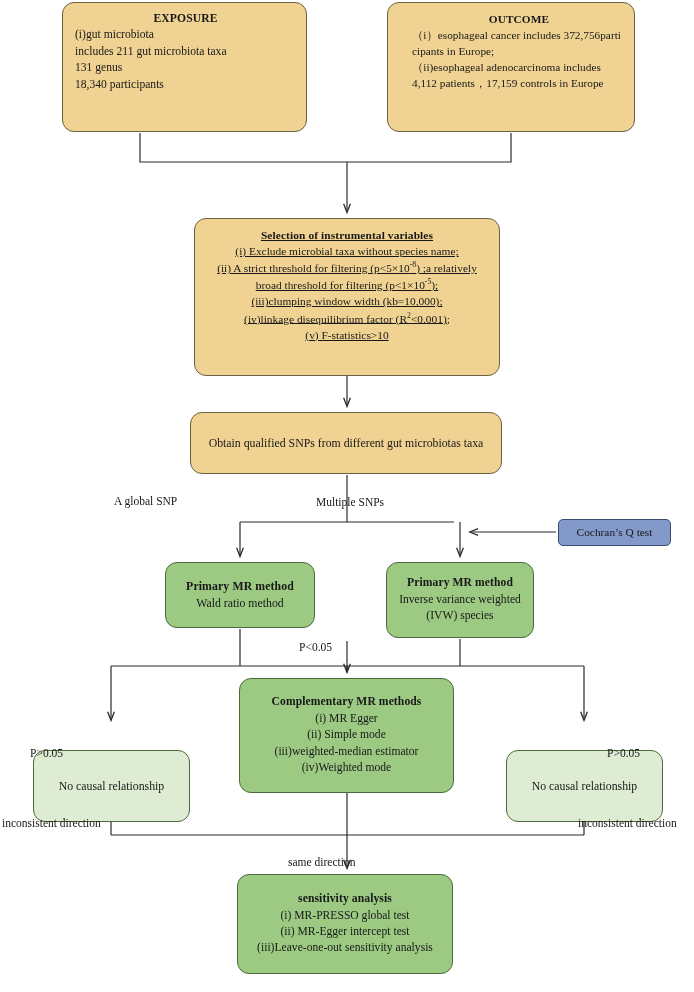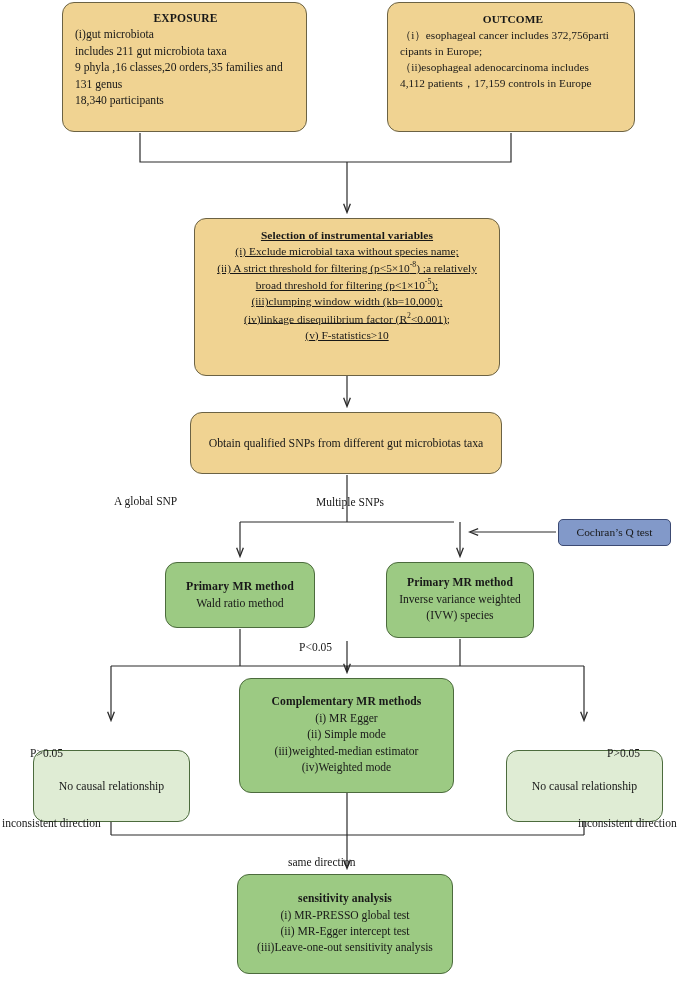--- a/index.html
+++ b/index.html
@@ -57,21 +57,21 @@
     position: absolute;
     font-size: 11.5px;
     color: #181818;
     white-space: nowrap;
     line-height: 1;
   }
   .sup { font-size: 0.68em; vertical-align: super; }
 
   
   #n-exposure      { left: 62px;  top: 2px;   width: 245px; height: 130px; font-size: 11.6px; align-items: flex-start; padding: 8px 10px 6px 12px; justify-content: flex-start;}
-  #n-outcome       { left: 387px; top: 2px;   width: 248px; height: 130px; font-size: 11.3px; align-items: flex-start; padding: 8px 8px 6px 12px; justify-content: flex-start;}
+  #n-outcome       { left: 387px; top: 2px;   width: 248px; height: 130px; font-size: 11.3px; align-items: flex-start; padding: 8px 8px 6px 24px; justify-content: flex-start;}
   #n-selection     { left: 194px; top: 218px; width: 306px; height: 158px; font-size: 11.4px; padding: 8px 6px; justify-content: flex-start; text-decoration: underline;}
   #n-obtain        { left: 190px; top: 412px; width: 312px; height: 62px;  font-size: 11.8px; }
   #n-primary-wald  { left: 165px; top: 562px; width: 150px; height: 66px;  font-size: 11.8px; }
   #n-primary-ivw   { left: 386px; top: 562px; width: 148px; height: 76px;  font-size: 11.6px; }
   #n-cochran       { left: 558px; top: 519px; width: 113px; height: 27px;  font-size: 11.4px; }
   #n-nocausal-l    { left: 33px;  top: 726px; width: 157px; height: 72px;  font-size: 11.8px; }
   #n-nocausal-r    { left: 506px; top: 726px; width: 157px; height: 72px;  font-size: 11.8px; }
   #n-complementary { left: 239px; top: 771px; width: 215px; height: 0px; }
   #n-complementary { left: 239px; top: 678px; width: 215px; height: 115px; font-size: 11.6px; }
   #n-sensitivity   { left: 237px; top: 874px; width: 216px; height: 100px; font-size: 11.6px; }
@@ -128,21 +128,20 @@
       <path d="M 584,835 L 584,802" marker-end="url(#arrow)"></path>
 
       <path d="M 347,835 L 347,868" marker-end="url(#arrow)"></path>
     </g>
   </svg>
 
   <div class="node yellow" id="n-exposure">
     <div class="ttl" style="width:100%;text-align:center;">EXPOSURE</div>
     <div class="ln">(i)gut microbiota</div>
     <div class="ln">includes 211 gut microbiota taxa</div>
-    <div class="ln">9 phyla ,16 classes,20 orders,35 families and</div>
     <div class="ln">131 genus</div>
     <div class="ln">18,340 participants</div>
   </div>
 
   <div class="node yellow" id="n-outcome">
     <div class="ttl" style="width:100%;text-align:center;">OUTCOME</div>
     <div class="ln">（i）esophageal cancer includes 372,756parti</div>
     <div class="ln" style="align-self:flex-start;">cipants in Europe;</div>
     <div class="ln">（ii)esophageal adenocarcinoma includes</div>
     <div class="ln" style="align-self:flex-start;">4,112 patients，17,159 controls in Europe</div>

